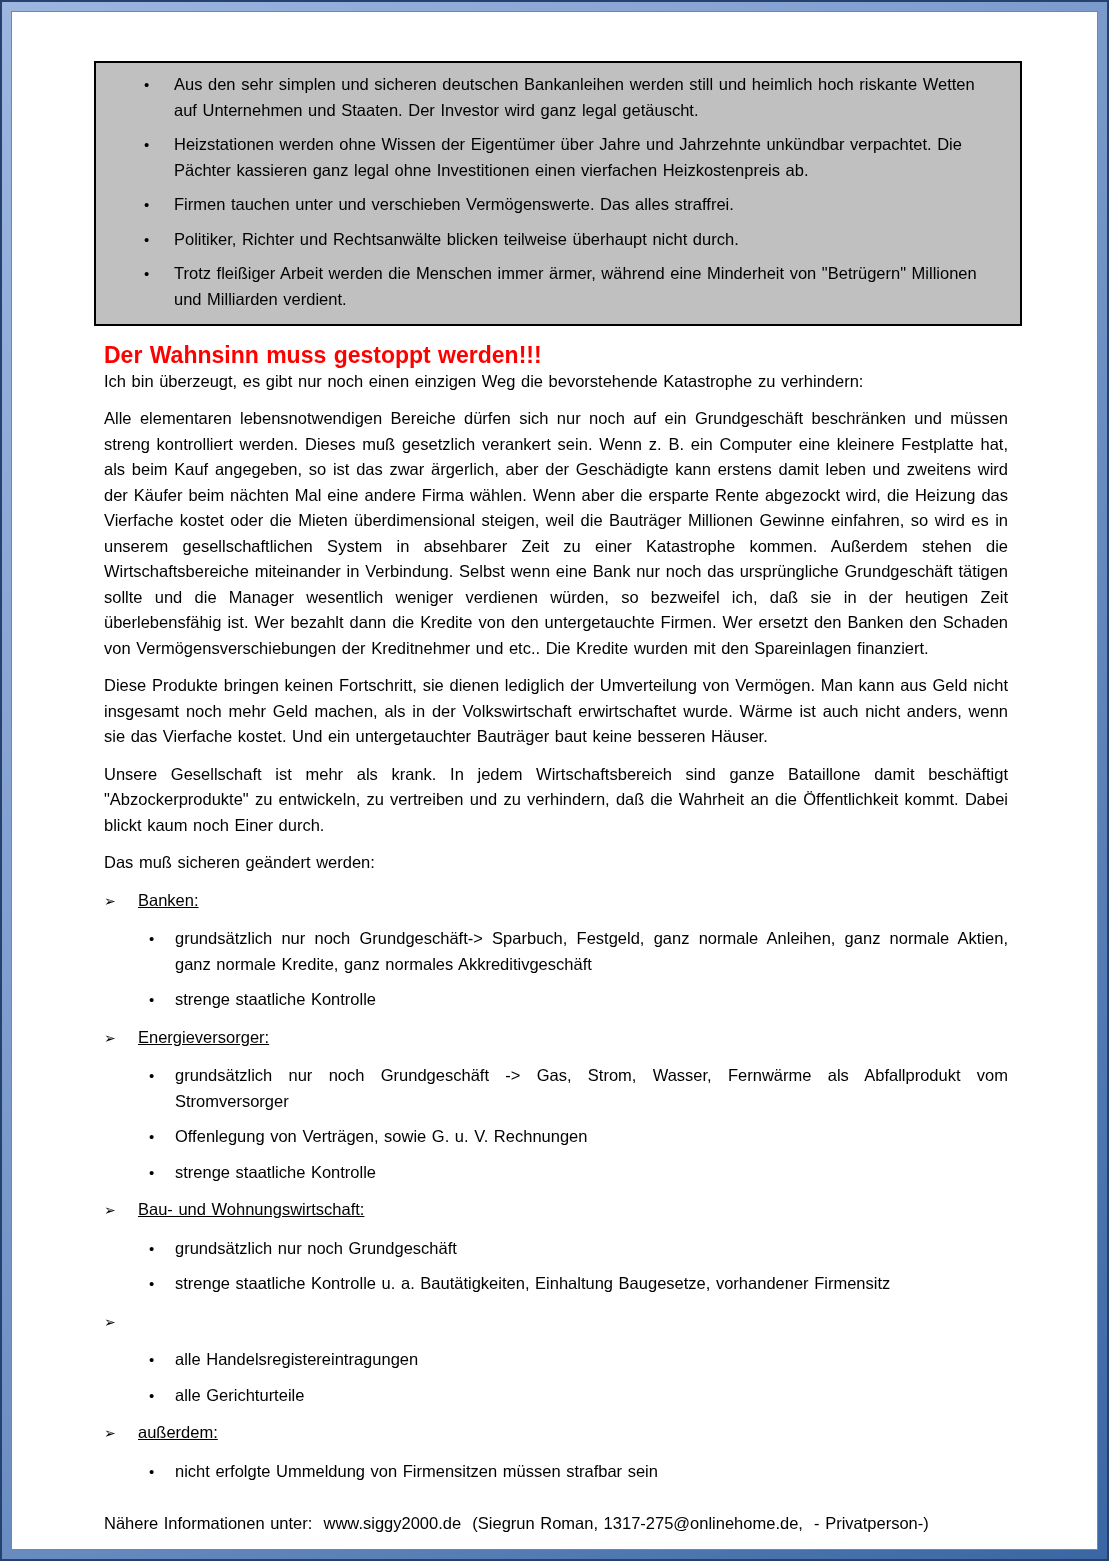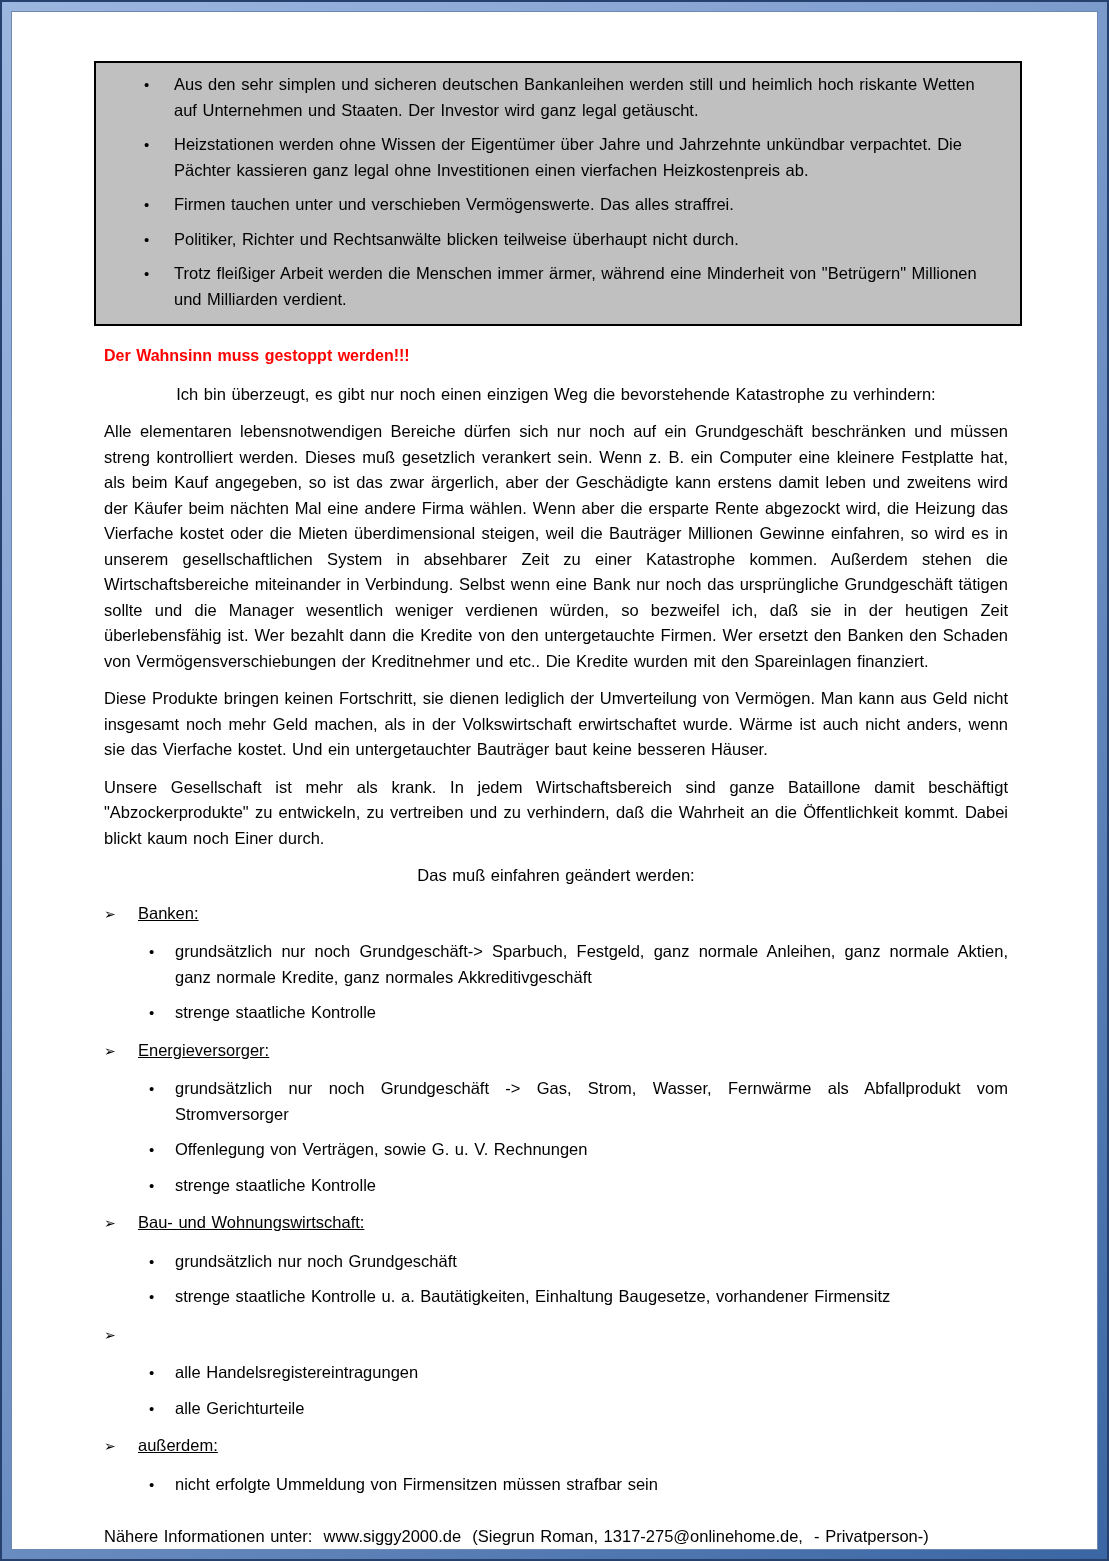--- a/index.html
+++ b/index.html
@@ -39,29 +39,28 @@
   .intro-li .marker {
     flex: none; width: 30px; margin-left: 32px;
     text-align: left; font-size: 15px;
   }
   .intro-li .li-text { flex: 1; }
   .line { display: block; }
 
   .headline {
     color: #ff0000;
     font-weight: bold;
-    font-size: 16px;
+    font-size: 23px;
     margin-top: 17px;
-    margin-bottom: 13px;
   }
   .para {
     text-align: justify;
     margin-bottom: 12px;
   }
-  .para.nojustify { text-align: center; }
+  .para.nojustify { text-align: left; }
 
   
   .section { margin-top: 3px; }
   .sec-head { display: flex; margin: 12px 0 12px 0; }
   .sec-head .marker {
     flex: none; width: 34px;
     font-size: 14px; padding-top: 1px;
   }
   .sec-title {
     font-weight: normal;
@@ -118,21 +117,21 @@
           </span>
         </div>
       </div>
 
       <div class="headline">Der Wahnsinn muss gestoppt werden!!!</div>
 
       <p class="para nojustify">Ich bin überzeugt, es gibt nur noch einen einzigen Weg die bevorstehende Katastrophe zu verhindern:</p>
       <p class="para">Alle elementaren lebensnotwendigen Bereiche dürfen sich nur noch auf ein Grundgeschäft beschränken und müssen streng kontrolliert werden. Dieses muß gesetzlich verankert sein. Wenn z. B. ein Computer eine kleinere Festplatte hat, als beim Kauf angegeben, so ist das zwar ärgerlich, aber der Geschädigte kann erstens damit leben und zweitens wird der Käufer beim nächten Mal eine andere Firma wählen. Wenn aber die ersparte Rente abgezockt wird, die Heizung das Vierfache kostet oder die Mieten überdimensional steigen, weil die Bauträger Millionen Gewinne einfahren, so wird es in unserem gesellschaftlichen System in absehbarer Zeit zu einer Katastrophe kommen. Außerdem stehen die Wirtschaftsbereiche miteinander in Verbindung. Selbst wenn eine Bank nur noch das ursprüngliche Grundgeschäft tätigen sollte und die Manager wesentlich weniger verdienen würden, so bezweifel ich, daß sie in der heutigen Zeit überlebensfähig ist. Wer bezahlt dann die Kredite von den untergetauchte Firmen. Wer ersetzt den Banken den Schaden von Vermögensverschiebungen der Kreditnehmer und etc.. Die Kredite wurden mit den Spareinlagen finanziert.</p>
       <p class="para">Diese Produkte bringen keinen Fortschritt, sie dienen lediglich der Umverteilung von Vermögen. Man kann aus Geld nicht insgesamt noch mehr Geld machen, als in der Volkswirtschaft erwirtschaftet wurde. Wärme ist auch nicht anders, wenn sie das Vierfache kostet. Und ein untergetauchter Bauträger baut keine besseren Häuser.</p>
       <p class="para">Unsere Gesellschaft ist mehr als krank. In jedem Wirtschaftsbereich sind ganze Bataillone damit beschäftigt "Abzockerprodukte" zu entwickeln, zu vertreiben und zu verhindern, daß die Wahrheit an die Öffentlichkeit kommt. Dabei blickt kaum noch Einer durch.</p>
-      <p class="para nojustify">Das muß einfahren geändert werden:</p>
+      <p class="para nojustify">Das muß sicheren geändert werden:</p>
 
       <div class="section">
         <div class="sec-head">
           <span class="marker">➢</span>
           <span class="sec-title">Banken:</span>
         </div>
         <div class="sub-li">
           <span class="marker">•</span>
           <span class="li-text">grundsätzlich nur noch Grundgeschäft-&gt; Sparbuch, Festgeld, ganz normale Anleihen, ganz normale Aktien, ganz normale Kredite, ganz normales Akkreditivgeschäft</span>
         </div>

